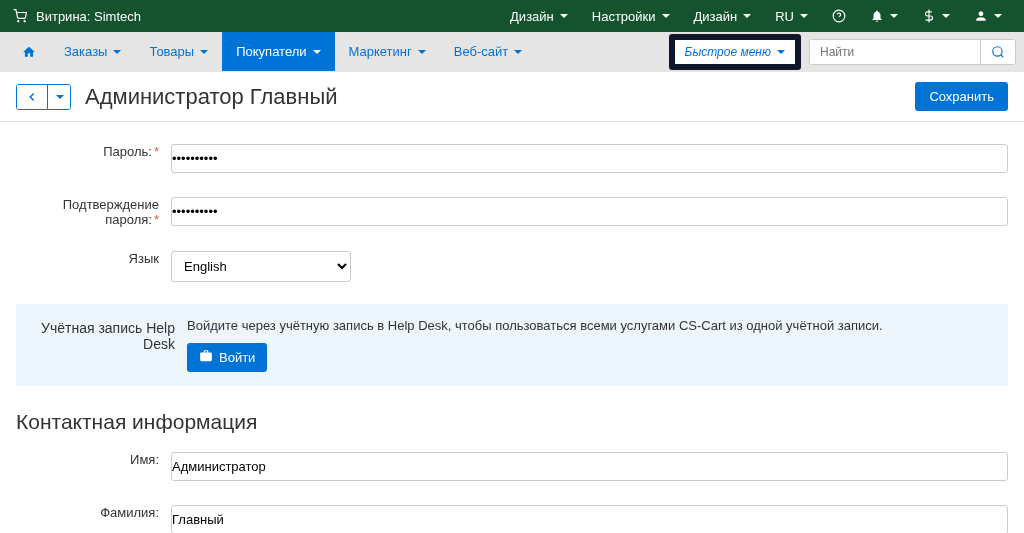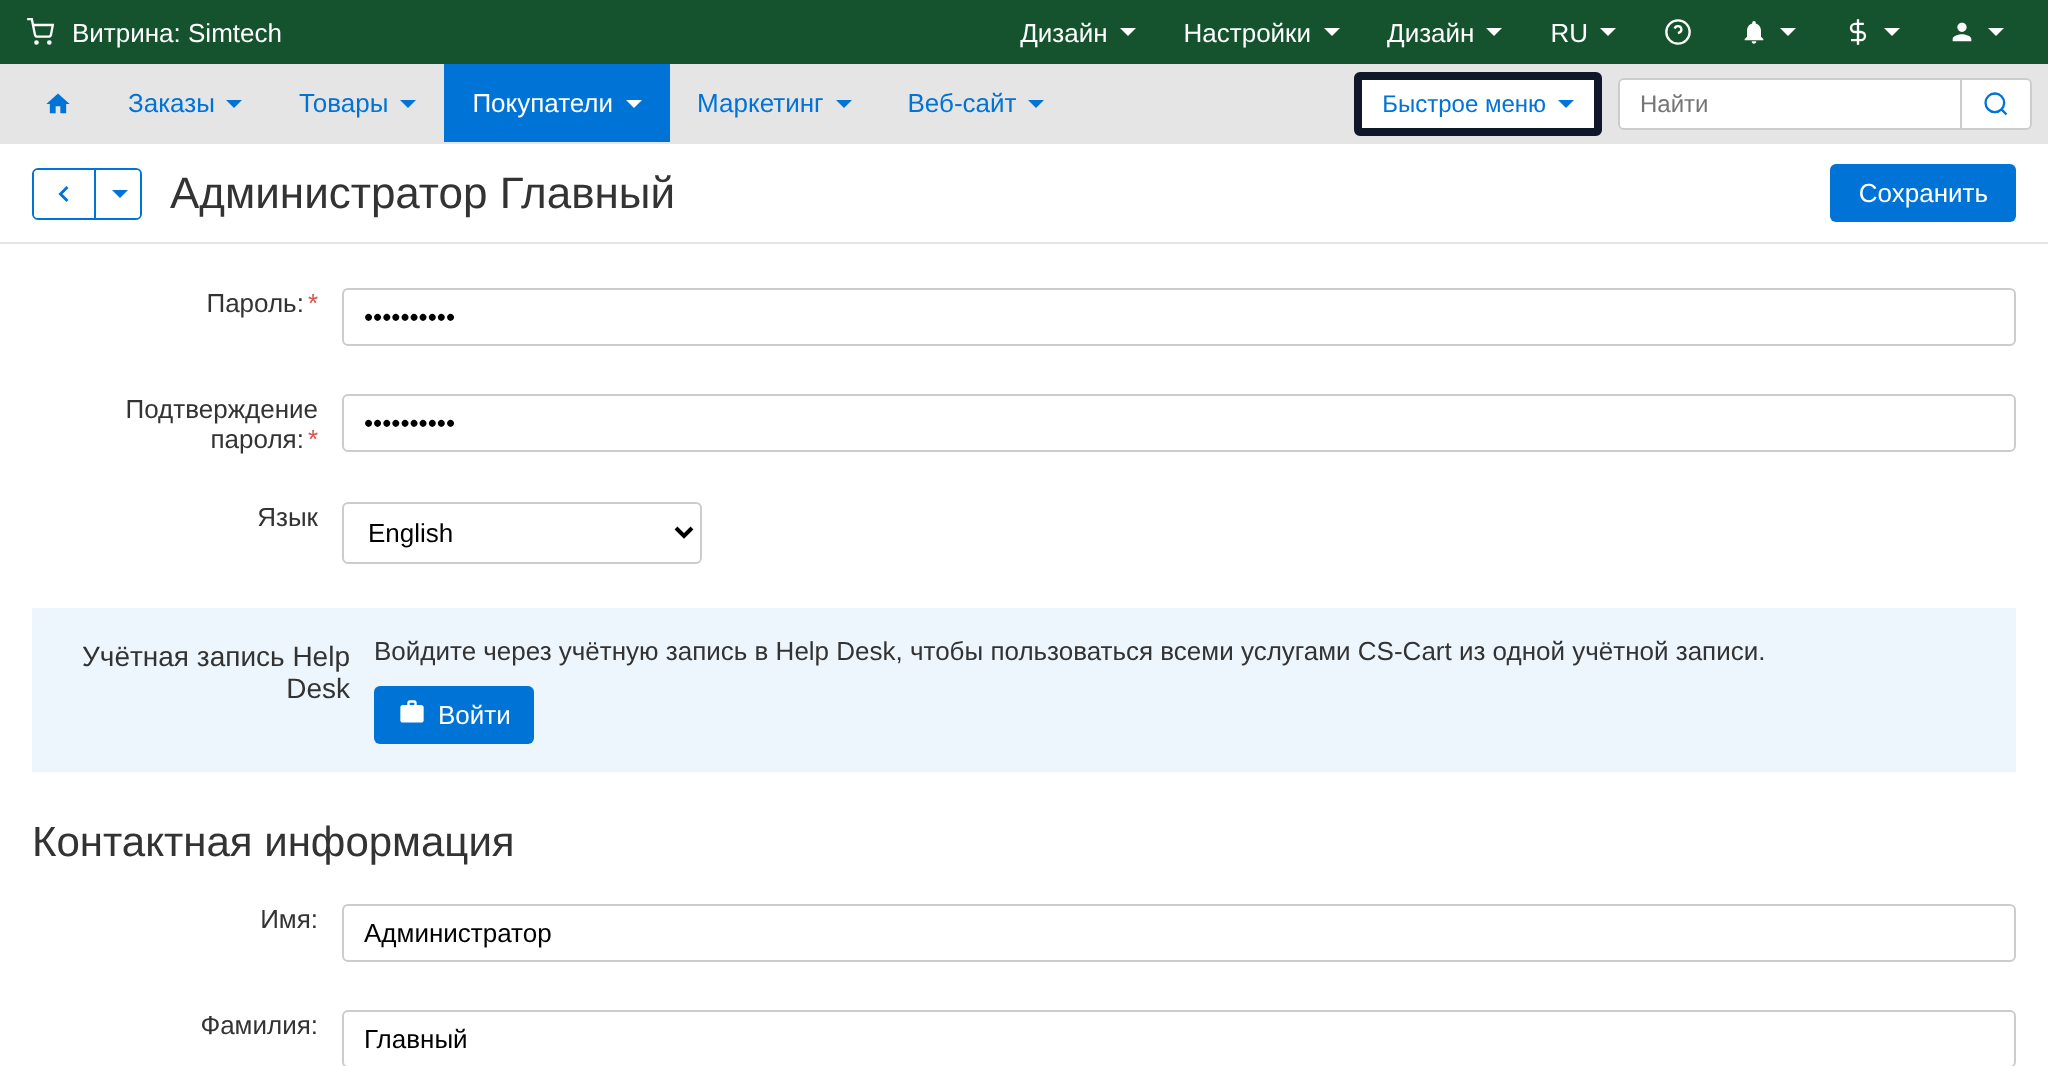--- a/index.html
+++ b/index.html
@@ -13,40 +13,40 @@
 .topbar-icon { width: 16px; height: 16px; display: inline-flex; align-items: center; justify-content: center; }
 .caret-down { display: inline-block; width: 0; height: 0; border-left: 4px solid transparent; border-right: 4px solid transparent; border-top: 4px solid currentColor; vertical-align: middle; margin-left: 2px; }
 
 
 .mainnav { background: #e5e5e5; height: 40px; display: flex; align-items: center; border-bottom: 1px solid #e5e5e5; padding: 0 8px; }
 .mainnav-left { display: flex; align-items: center; height: 100%; }
 .mainnav-item { color: #0073d6; padding: 0 14px; font-size: 13px; cursor: pointer; height: 100%; display: flex; align-items: center; gap: 4px; }
 .mainnav-item.active { background: #0073d6; color: #fff; }
 .mainnav-item .caret-down { border-top-color: currentColor; }
 .mainnav-right { margin-left: auto; display: flex; align-items: center; gap: 8px; }
-.quick-menu-btn { border: 4px solid #0f172a; color: #0073d6; background: #fff; padding: 5px 10px; border-radius: 3px; font-size: 12px; cursor: pointer; display: flex; align-items: center; gap: 4px; }
+.quick-menu-btn { border: 6px solid #0f172a; color: #0073d6; background: #fff; padding: 5px 10px; border-radius: 3px; font-size: 12px; cursor: pointer; display: flex; align-items: center; gap: 4px; font-style: italic; }
 .search-box { display: flex; border: 1px solid #ccc; border-radius: 3px; overflow: hidden; }
 .search-input { border: none; padding: 5px 10px; font-size: 12px; width: 170px; outline: none; }
 .search-btn { background: #fff; border: none; border-left: 1px solid #ccc; padding: 5px 10px; color: #0073d6; cursor: pointer; display: flex; align-items: center; }
 
 
 .page-header { display: flex; align-items: center; padding: 10px 16px; border-bottom: 1px solid #e5e5e5; }
 .back-group { display: flex; border: 1px solid #0073d6; border-radius: 3px; overflow: hidden; margin-right: 14px; }
 .back-btn { background: #fff; color: #0073d6; border: none; padding: 5px 8px; cursor: pointer; display: flex; align-items: center; }
 .back-btn + .back-btn { border-left: 1px solid #0073d6; padding: 5px 6px; }
 .page-title { font-size: 22px; font-weight: 400; color: #333; }
 .save-btn { margin-left: auto; background: #0073d6; color: #fff; border: none; padding: 7px 14px; border-radius: 3px; font-size: 13px; cursor: pointer; }
 
 
 .form-area { padding: 10px 16px 40px; }
 .form-row { display: flex; align-items: flex-start; padding: 12px 0; }
 .form-label { width: 155px; text-align: right; padding-right: 12px; font-size: 13px; color: #333; }
 .form-label .req { color: #d9534f; margin-left: 2px; }
 .form-control { display: flex; flex: 1; }
-.text-input { width: 100%; border: 1px solid #ccc; border-radius: 3px; padding: 6px 10px; font-size: 13px; }
+.text-input { width: 100%; border: 1px solid #ccc; border-radius: 3px; padding: 6px 0; font-size: 13px; }
 .select-input { border: 1px solid #ccc; border-radius: 3px; padding: 6px 8px; font-size: 13px; width: 180px; background: #fff; }
 
 
 .helpdesk-box { background: #eef6fd; padding: 14px 16px; margin: 10px 0; display: flex; }
 .helpdesk-label { width: 155px; text-align: right; padding-right: 12px; font-size: 14px; color: #333; padding-top: 2px; }
 .helpdesk-body { flex: 1; }
 .helpdesk-text { font-size: 13px; color: #333; margin-bottom: 10px; }
 .login-btn { background: #0073d6; color: #fff; border: none; padding: 6px 12px; border-radius: 3px; font-size: 13px; cursor: pointer; display: inline-flex; align-items: center; gap: 6px; }
 
 

